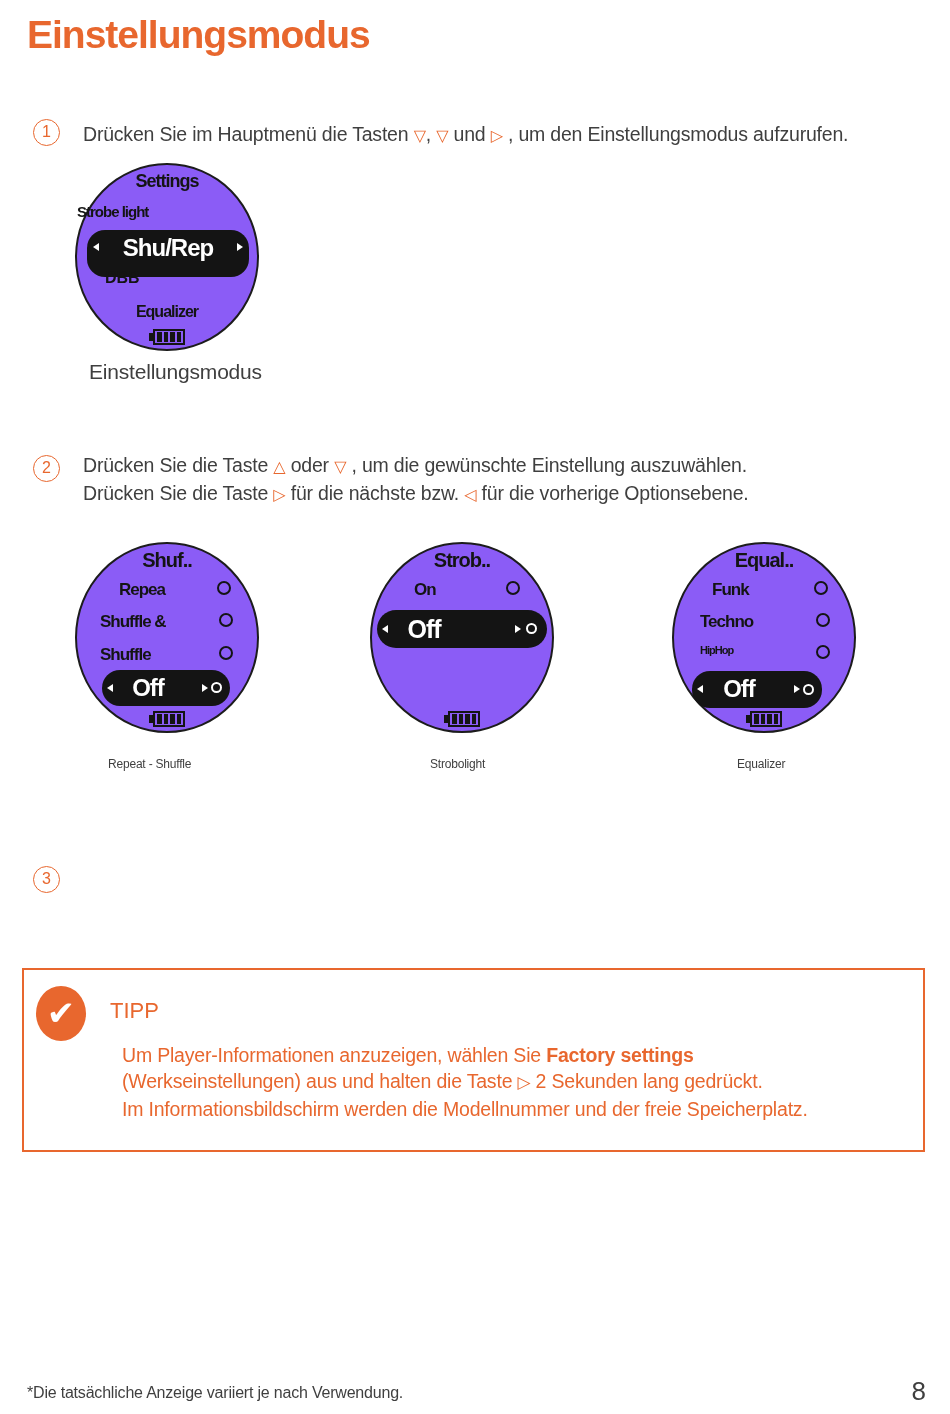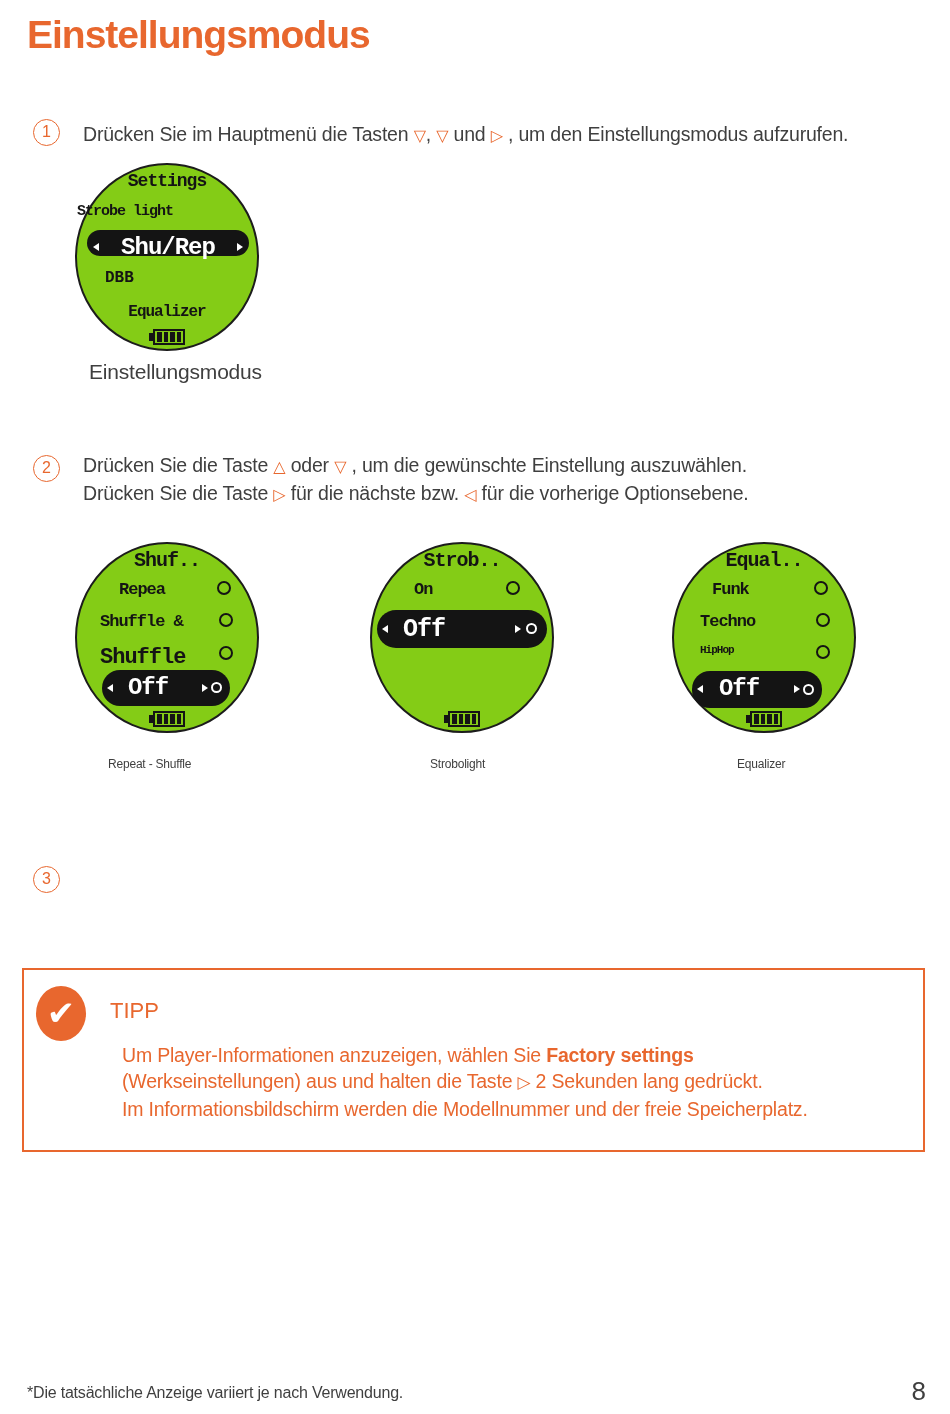--- a/index.html
+++ b/index.html
@@ -15,22 +15,22 @@
     letter-spacing:-1px;color:var(--orange);}
 
   
   .stepnum{position:absolute;width:27px;height:27px;border:1.5px solid var(--orange);
     border-radius:50%;color:var(--orange);font-size:16px;line-height:24px;text-align:center;}
   .steptext{position:absolute;left:83px;font-size:19.5px;color:var(--ink);
     letter-spacing:-0.2px;line-height:27px;}
   .ar{color:var(--orange);font-size:16px;}
 
   
-  .lcd{position:absolute;border:2px solid #1c1c1c;border-radius:50%;background:#84cc16;
-    font-family:Liberation Mono, monospace;color:var(--lcd);}
+  .lcd{position:absolute;border:2px solid #1c1c1c;border-radius:50%;background:#8b5cf6;
+    font-family:Liberation Sans, sans-serif;color:var(--lcd);}
   .lcd .s-title{position:absolute;left:0;width:100%;text-align:center;font-weight:700;}
   .lcd-item{position:absolute;font-weight:700;white-space:nowrap;}
   .pill{position:absolute;background:#141414;border-radius:18px;}
   .pill .ptxt{position:absolute;width:100%;text-align:center;color:#fff;font-weight:700;
     letter-spacing:-1px;}
   .tl{position:absolute;width:0;height:0;border:4px solid transparent;border-left:0;
     border-right:6px solid #fff;}
   .tr{position:absolute;width:0;height:0;border:4px solid transparent;border-right:0;
     border-left:6px solid #fff;}
   .pillring{position:absolute;width:11px;height:11px;border:2px solid #fff;border-radius:50%;}
@@ -67,21 +67,21 @@
   <div class="title">Einstellungsmodus</div>
 
   <div class="stepnum" style="left:33px;top:119px;">1</div>
   <div class="steptext" style="top:121px;">
     <span>Drücken Sie im Hauptmenü die Tasten </span><span class="ar">▽</span><span>, </span><span class="ar">▽</span><span> und </span><span class="ar">▷</span><span> , um den Einstellungsmodus aufzurufen.</span>
   </div>
 
   <div class="lcd" style="left:75px;top:163px;width:184px;height:188px;">
     <div class="s-title" style="top:6px;font-size:18px;letter-spacing:-1px;">Settings</div>
     <div class="lcd-item" style="top:38px;left:0;width:100%;text-align:left;font-size:15px;letter-spacing:-1px;">Strobe light</div>
-    <div class="pill" style="left:10px;top:65px;width:162px;height:26px;">
+    <div class="pill" style="left:10px;top:65px;width:162px;height:47px;">
       <span class="tl" style="left:6px;top:13px;"></span>
       <span class="ptxt" style="top:4px;font-size:24px;">Shu/Rep</span>
       <span class="tr" style="right:6px;top:13px;"></span>
     </div>
     <div class="lcd-item" style="top:104px;left:28px;font-size:16px;">DBB</div>
     <div class="lcd-item" style="top:138px;left:0;width:100%;text-align:center;font-size:16px;letter-spacing:-1px;">Equalizer</div>
     <div class="batt">
       <span class="nub"></span>
         <span class="bbody">
           <i></i>
@@ -98,21 +98,21 @@
     <span>Drücken Sie die Taste </span><span class="ar">△</span><span> oder </span><span class="ar">▽</span><span> , um die gewünschte Einstellung auszuwählen.</span><br>
     <span>Drücken Sie die Taste </span><span class="ar">▷</span><span> für die nächste bzw. </span><span class="ar">◁</span><span>  für die vorherige Optionsebene.</span>
   </div>
 
   <div class="lcd" style="left:75px;top:542px;width:184px;height:191px;">
     <div class="s-title" style="top:5px;font-size:20px;letter-spacing:-1px;">Shuf..</div>
     <div class="lcd-item" style="top:36px;left:42px;font-size:17px;letter-spacing:-1px;">Repea</div>
     <div class="radio" style="top:37px;right:26px;"></div>
     <div class="lcd-item" style="top:68px;left:23px;font-size:17px;letter-spacing:-1px;">Shuffle &amp;</div>
     <div class="radio" style="top:69px;right:24px;"></div>
-    <div class="lcd-item" style="top:101px;left:23px;font-size:22px;letter-spacing:-1px;text-align:center;">Shuffle</div>
+    <div class="lcd-item" style="top:101px;left:23px;font-size:17px;letter-spacing:-1px;text-align:center;">Shuffle</div>
     <div class="radio" style="top:102px;right:24px;"></div>
     <div class="pill" style="left:25px;top:126px;width:128px;height:36px;">
       <span class="tl" style="left:5px;top:14px;"></span>
       <span class="ptxt" style="top:4px;left:-18px;font-size:24px;">Off</span>
       <span class="tr" style="right:22px;top:14px;"></span>
       <span class="pillring" style="right:8px;top:12px;"></span>
     </div>
     <div class="batt">
       <span class="nub"></span>
         <span class="bbody">

